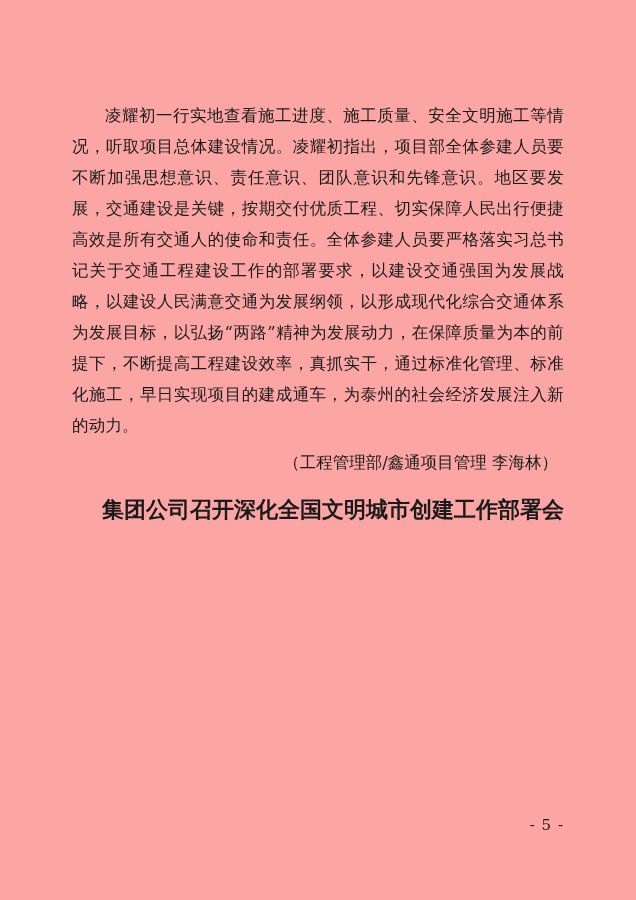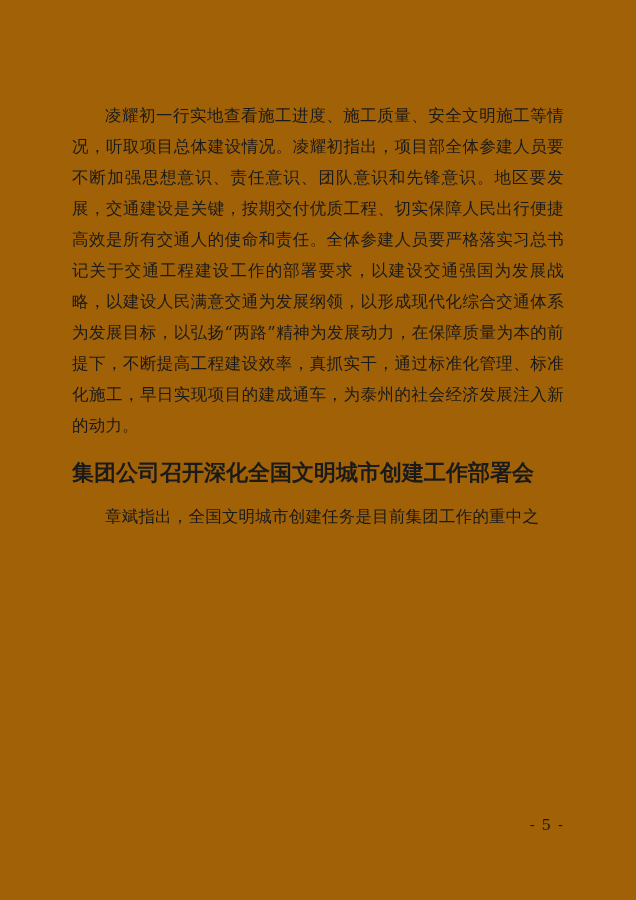--- a/index.html
+++ b/index.html
@@ -13,21 +13,21 @@
     position: relative;
     font-family: "DejaVu Serif", serif;
     color: #1a1a1a;
     overflow: hidden;
   }
   .page {
     position: absolute;
     left: 0; top: 0;
     width: 636px;
     height: 900px;
-    background: #a16207;
+    background: #fca5a5;
   }
   .content {
     position: absolute;
     left: 72px;
     top: 100px;
     width: 492px;
   }
   .para {
     font-size: 16.5px;
     line-height: 31px;
@@ -40,21 +40,21 @@
   .signature {
     font-size: 16.5px;
     line-height: 31px;
     margin: 6px 0 2px 0;
     text-align: right;
     padding-right: 6px;
   }
   .heading {
     font-size: 22px;
     font-weight: bold;
-    text-align: left;
+    text-align: right;
     margin: 14px 0 12px 0;
     letter-spacing: 0px;
     font-family: "DejaVu Serif", serif;
     line-height: 34px;
   }
   .page-number {
     position: absolute;
     right: 72px;
     bottom: 66px;
     font-size: 15px;
@@ -63,23 +63,23 @@
   }
 </style>
 </head>
 <body>
 
 <div class="page">
   <div class="content">
 
     <p class="para">凌耀初一行实地查看施工进度、施工质量、安全文明施工等情况，听取项目总体建设情况。凌耀初指出，项目部全体参建人员要不断加强思想意识、责任意识、团队意识和先锋意识。地区要发展，交通建设是关键，按期交付优质工程、切实保障人民出行便捷高效是所有交通人的使命和责任。全体参建人员要严格落实习总书记关于交通工程建设工作的部署要求，以建设交通强国为发展战略，以建设人民满意交通为发展纲领，以形成现代化综合交通体系为发展目标，以弘扬“两路”精神为发展动力，在保障质量为本的前提下，不断提高工程建设效率，真抓实干，通过标准化管理、标准化施工，早日实现项目的建成通车，为泰州的社会经济发展注入新的动力。</p>
 
+    <p class="signature">（工程管理部/鑫通项目管理 李海林）</p>
 
     <h2 class="heading">集团公司召开深化全国文明城市创建工作部署会</h2>
 
 
 
-    <p class="para">章斌指出，全国文明城市创建任务是目前集团工作的重中之</p>
 
   </div>
 
   <div class="page-number">- 5 -</div>
 </div>
 
 </body></html>

